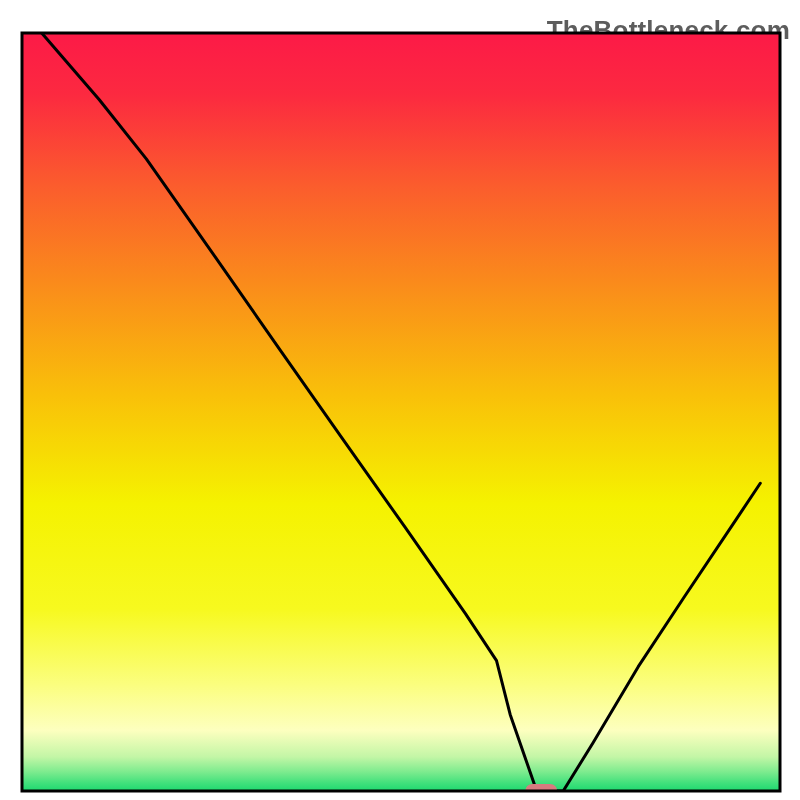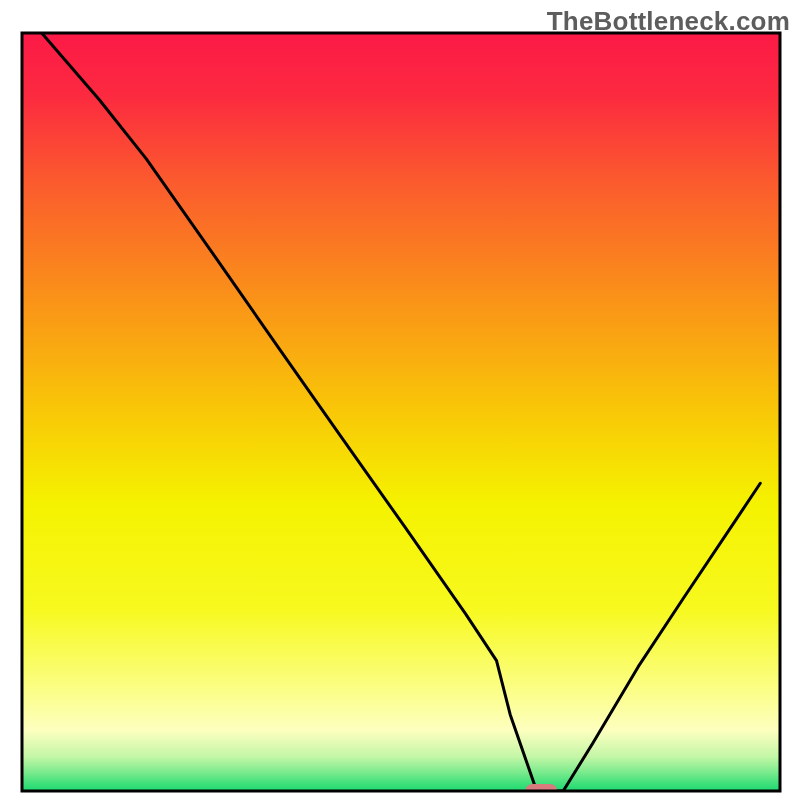--- a/index.html
+++ b/index.html
@@ -10,21 +10,21 @@
     background: #ffffff;
     font-family: Arial, Helvetica, sans-serif;
   }
   .stage {
     position: relative;
     width: 800px;
     height: 800px;
   }
   .attribution {
     position: absolute;
-    top: 6px;
+    top: 15px;
     right: 10px;
     font-size: 26px;
     font-weight: 600;
     color: #5d5d5d;
     letter-spacing: 0.2px;
   }
   svg.plot {
     position: absolute;
     left: 0;
     top: 0;

